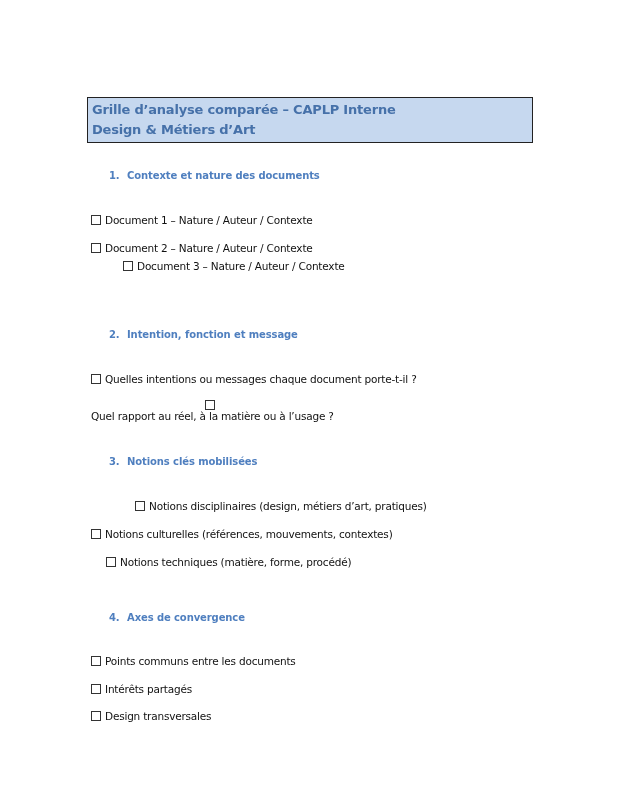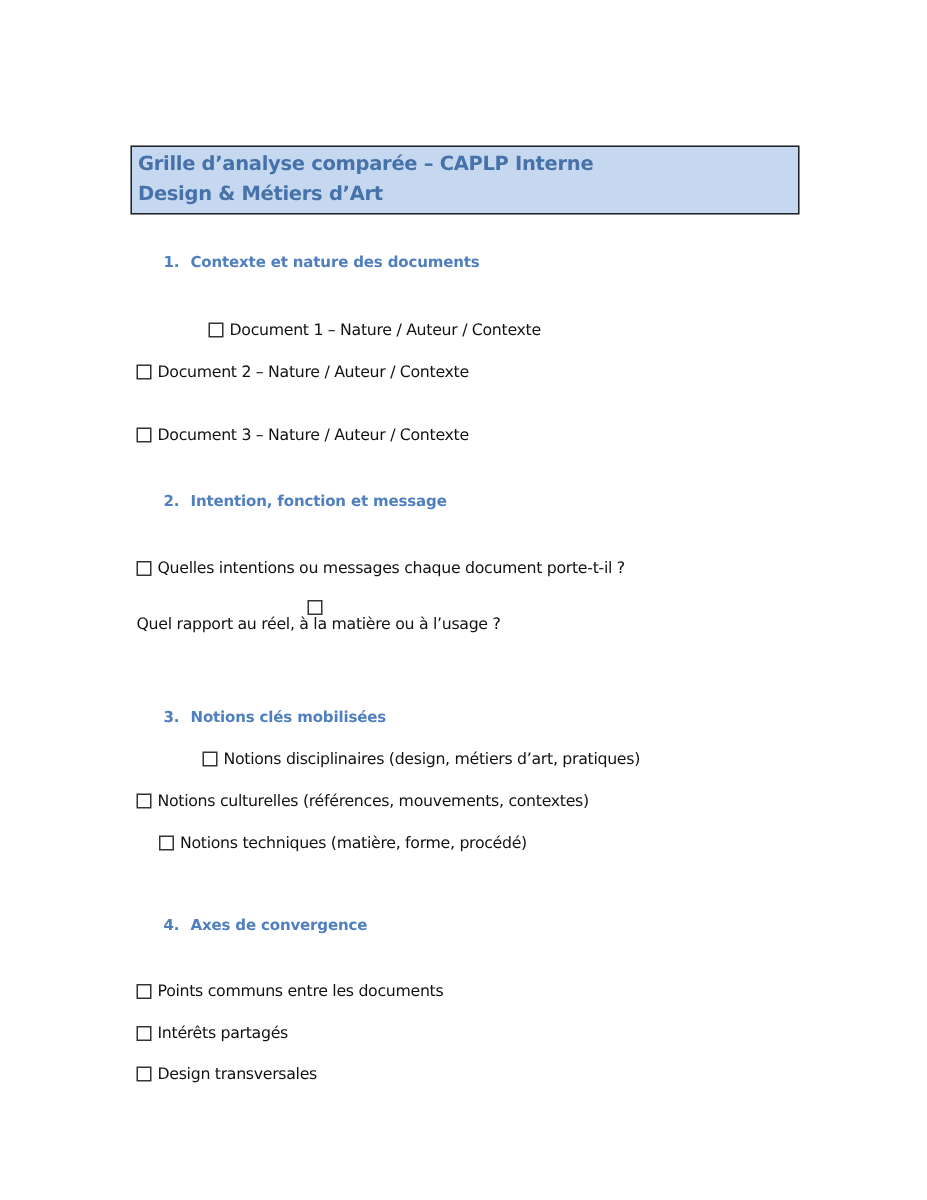--- a/index.html
+++ b/index.html
@@ -71,46 +71,46 @@
 <body>
 
 <div class="title-box">
   <div class="title-line">Grille d’analyse comparée – CAPLP Interne</div>
   <div class="title-line">Design &amp; Métiers d’Art</div>
 </div>
 
 <div class="section-heading" style="top:170px;">
   <span class="num">1.</span><span>Contexte et nature des documents</span>
 </div>
-<div class="item" style="top:214px;margin-left:48px;">
+<div class="item" style="top:214px;">
   <span class="checkbox"></span>
   <span>Document 1 – Nature / Auteur / Contexte</span>
 </div>
 <div class="item" style="top:242px;">
   <span class="checkbox"></span>
   <span>Document 2 – Nature / Auteur / Contexte</span>
 </div>
-<div class="item" style="top:284px;">
+<div class="item" style="top:260px;margin-left:32px;">
   <span class="checkbox"></span>
   <span>Document 3 – Nature / Auteur / Contexte</span>
 </div>
 
 <div class="section-heading" style="top:329px;">
   <span class="num">2.</span><span>Intention, fonction et message</span>
 </div>
 <div class="item" style="top:373px;">
   <span class="checkbox"></span>
   <span>Quelles intentions ou messages chaque document porte-t-il ?</span>
 </div>
 <div class="item" style="top:400px;flex-direction:column;">
   <span class="checkbox"></span>
   <span>Quel rapport au réel, à la matière ou à l’usage ?</span>
 </div>
 
-<div class="section-heading" style="top:456px;margin-top:17px;">
+<div class="section-heading" style="top:456px;">
   <span class="num">3.</span><span>Notions clés mobilisées</span>
 </div>
 <div class="item" style="top:500px;padding-left:44px;">
   <span class="checkbox"></span>
   <span>Notions disciplinaires (design, métiers d’art, pratiques)</span>
 </div>
 <div class="item" style="top:528px;">
   <span class="checkbox"></span>
   <span>Notions culturelles (références, mouvements, contextes)</span>
 </div>

